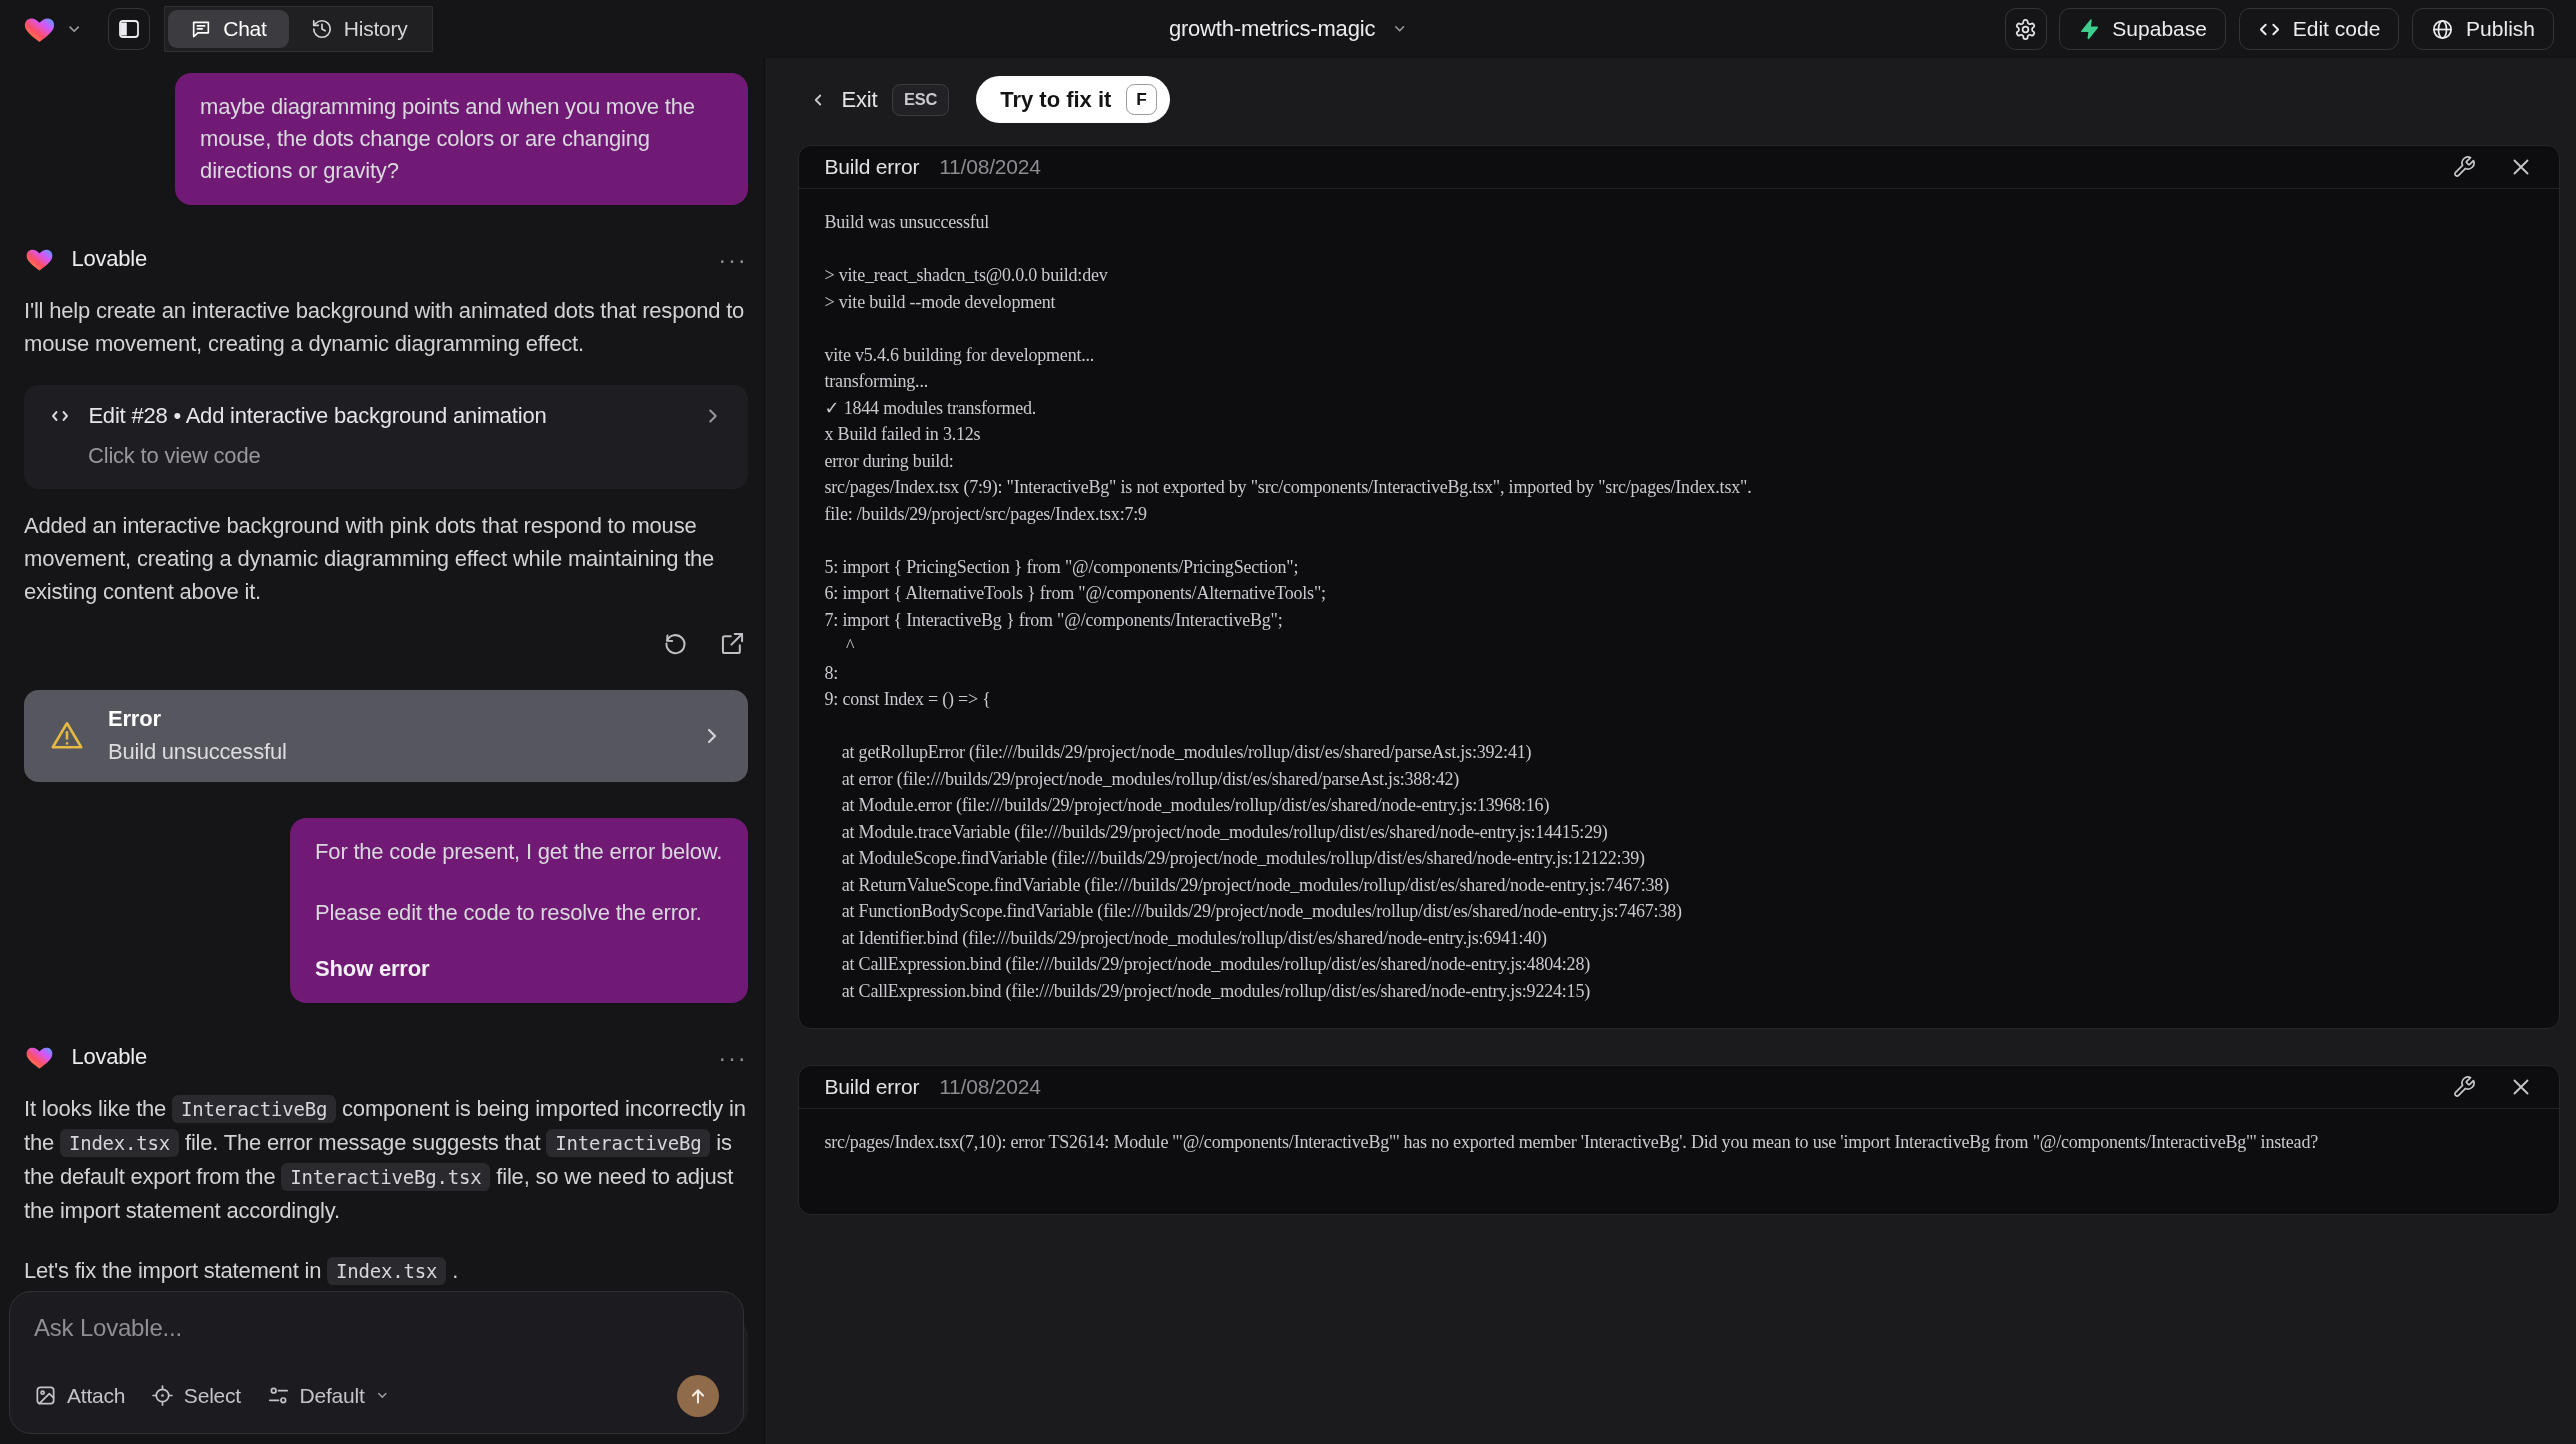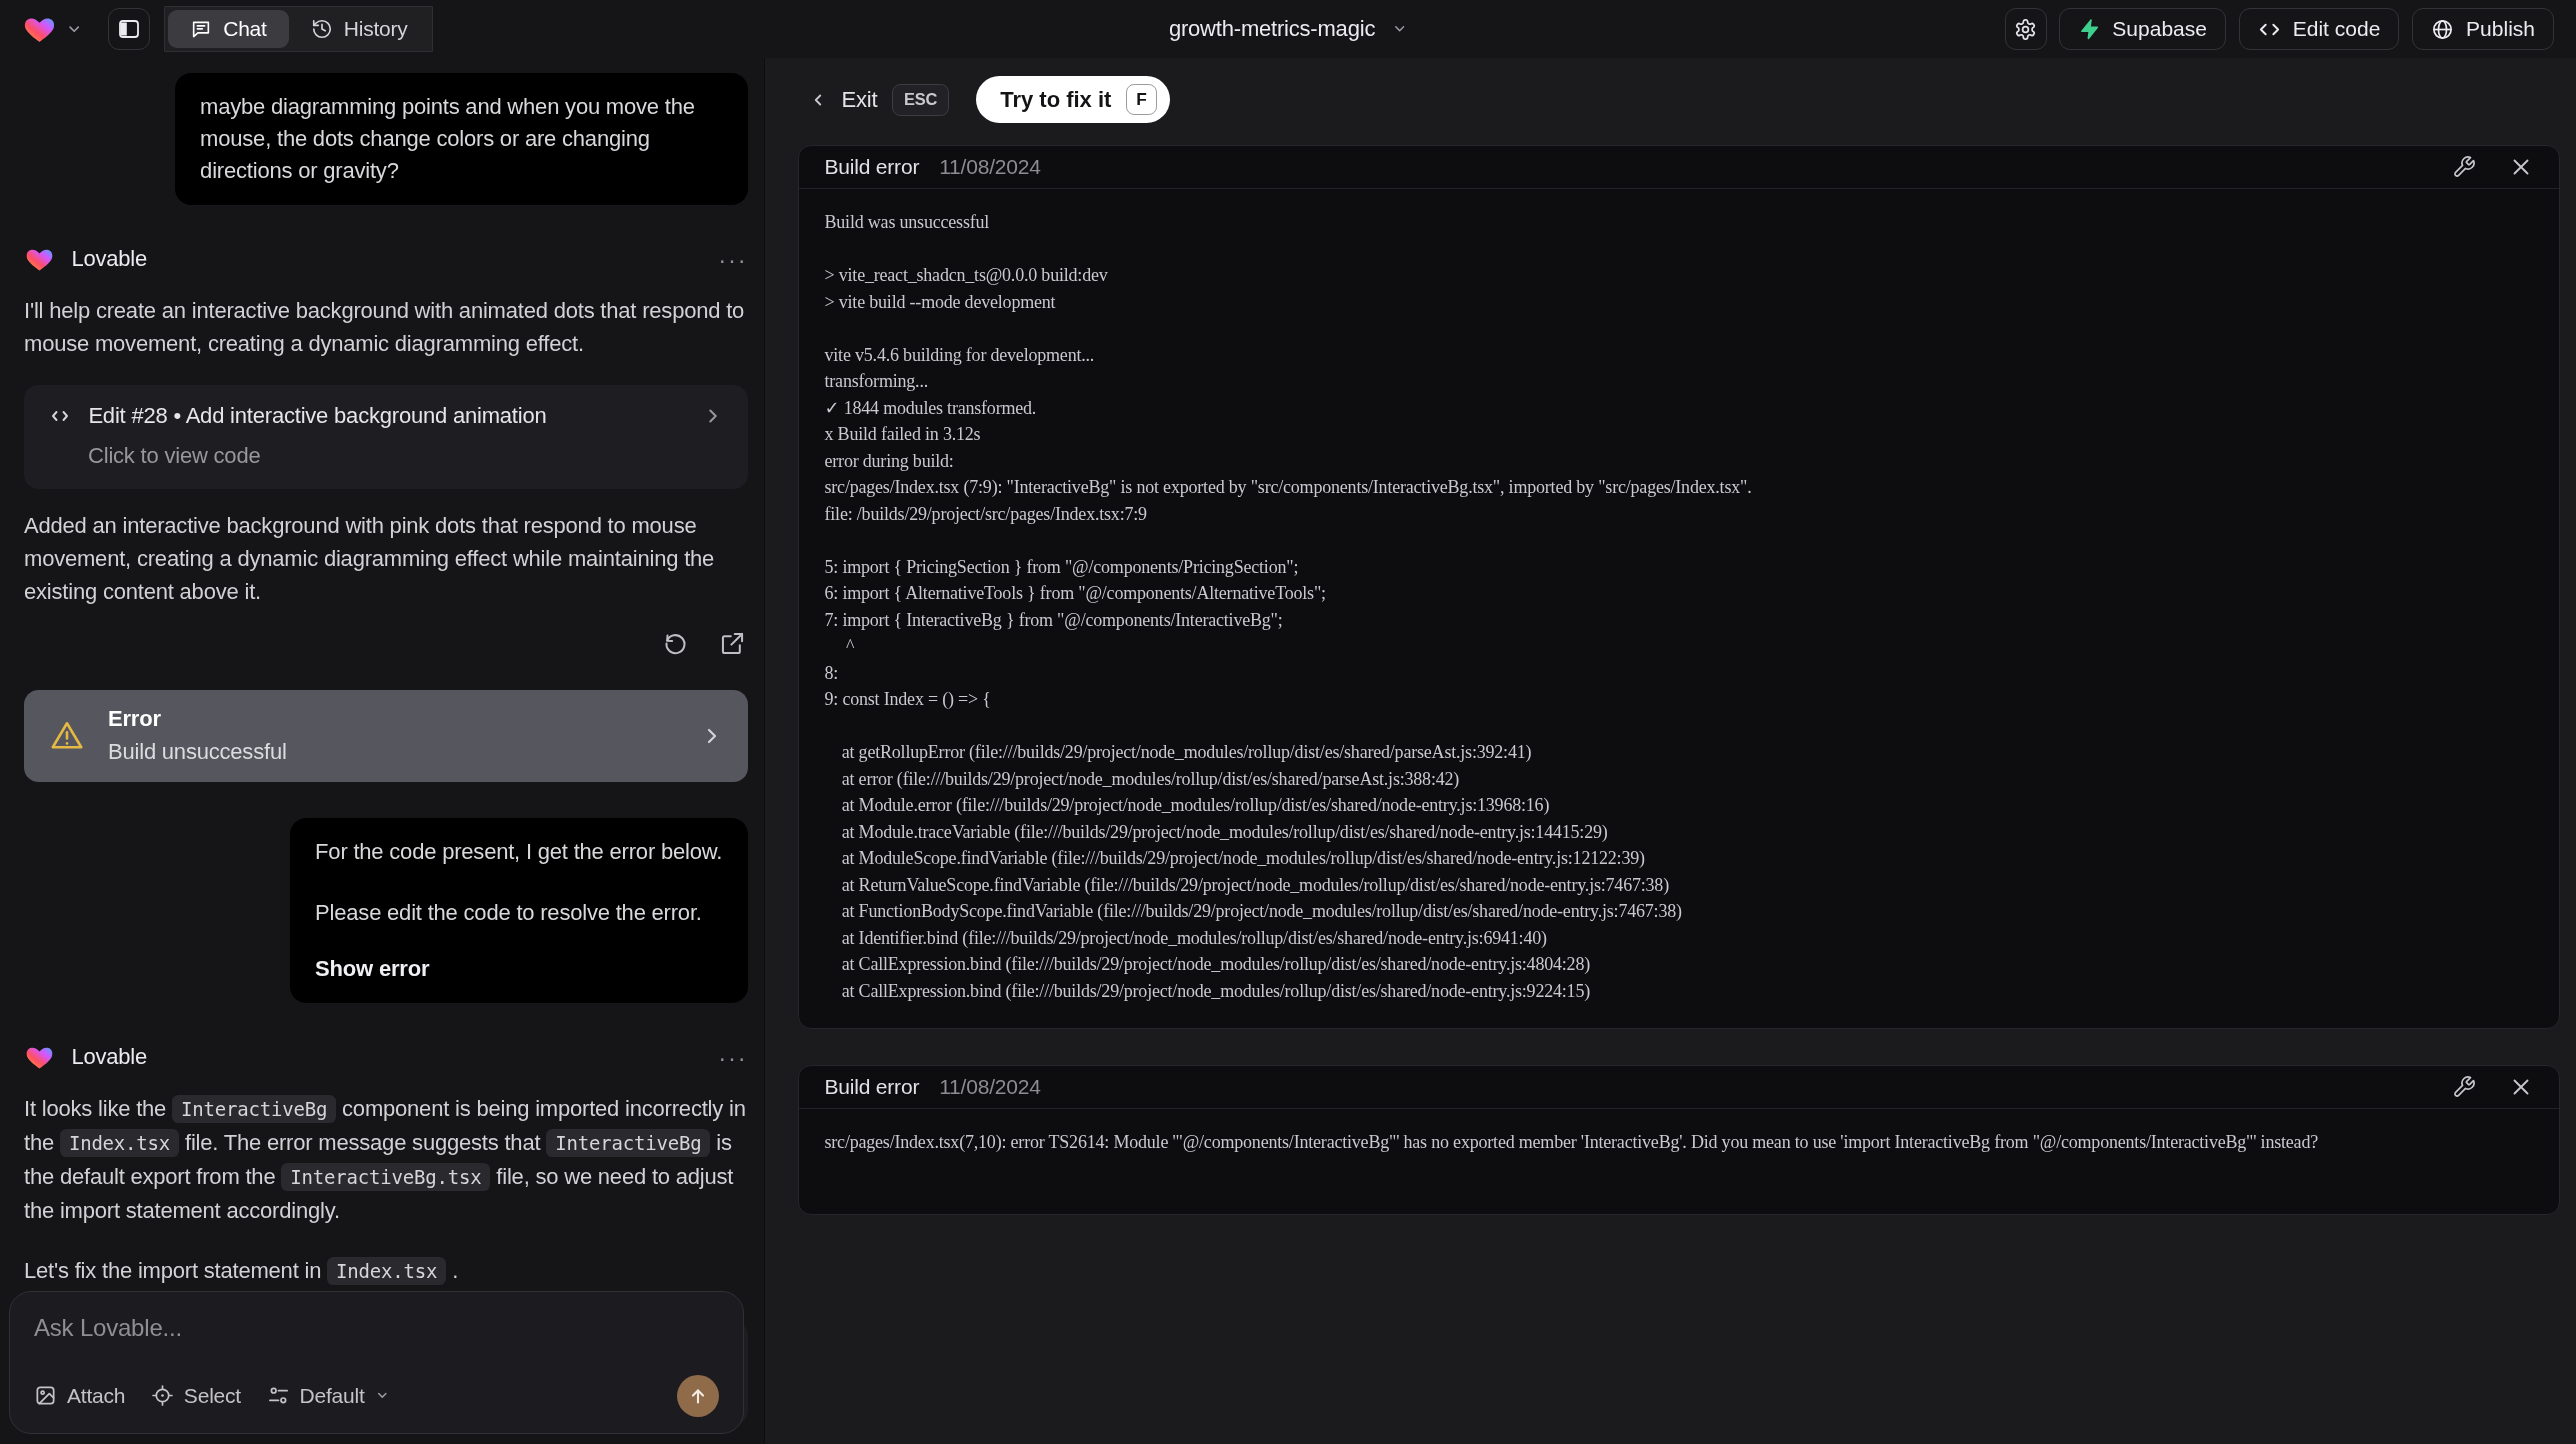--- a/index.html
+++ b/index.html
@@ -23,21 +23,21 @@
   .top-actions { margin-left:auto; display:flex; align-items:center; gap:12.8px; }
   .icon-btn { width:42px; height:42px; border:0.9px solid #333338; border-radius:11px; display:grid; place-items:center; color:#e4e4e8; background:transparent; }
   .tbtn { height:42px; border:0.9px solid #333338; border-radius:11px; display:flex; align-items:center; gap:12px; padding:0 18px; font-size:21px; color:#ececf0; background:transparent;justify-content:flex-end; }
 
   
   .main { flex:1; display:flex; min-height:0; }
 
   
   .chat { width:764px; flex:none; position:relative; background:#151517; overflow:hidden; }
   .chat-scroll { position:absolute; inset:0; padding:7.3px 16.4px 0 24px; display:flex; flex-direction:column; overflow:hidden; }
-  .bubble { background:#000000; border-radius:16.4px; padding:18px 25.5px; color:#d9d9dd; font-size:22px; line-height:32px; align-self:flex-end; }
+  .bubble { background:#701a75; border-radius:16.4px; padding:18px 25.5px; color:#d9d9dd; font-size:22px; line-height:32px; align-self:flex-end; }
   .bubble-1 { max-width:573px; margin-top:7.3px; }
   .asst-header { display:flex; align-items:center; gap:16.4px; margin-top:40px; }
   .asst-name { font-size:22px; font-weight:500; color:#ececf0; }
   .menu-dots { margin-left:auto; color:#8e8e94; font-size:24px; letter-spacing:1.8px; line-height:9px; }
   .para { margin-top:20px; color:#d2d2d6; font-size:22px; line-height:33px; max-width:730px; }
   .edit-card { margin-top:25.5px; background:#1e1e22; border-radius:14.6px; padding:18px 24px 20px; }
   .edit-head { display:flex; align-items:center; gap:16.4px; font-size:22px; color:#e6e6ea; }
   .edit-head .spacer { margin-left:auto; }
   .edit-sub { margin-left:40px; margin-top:13.7px; font-size:22px; color:#97979d; }
   .msg-actions { display:flex; justify-content:flex-end; gap:25.5px; margin-top:20px; color:#bebec4; }

